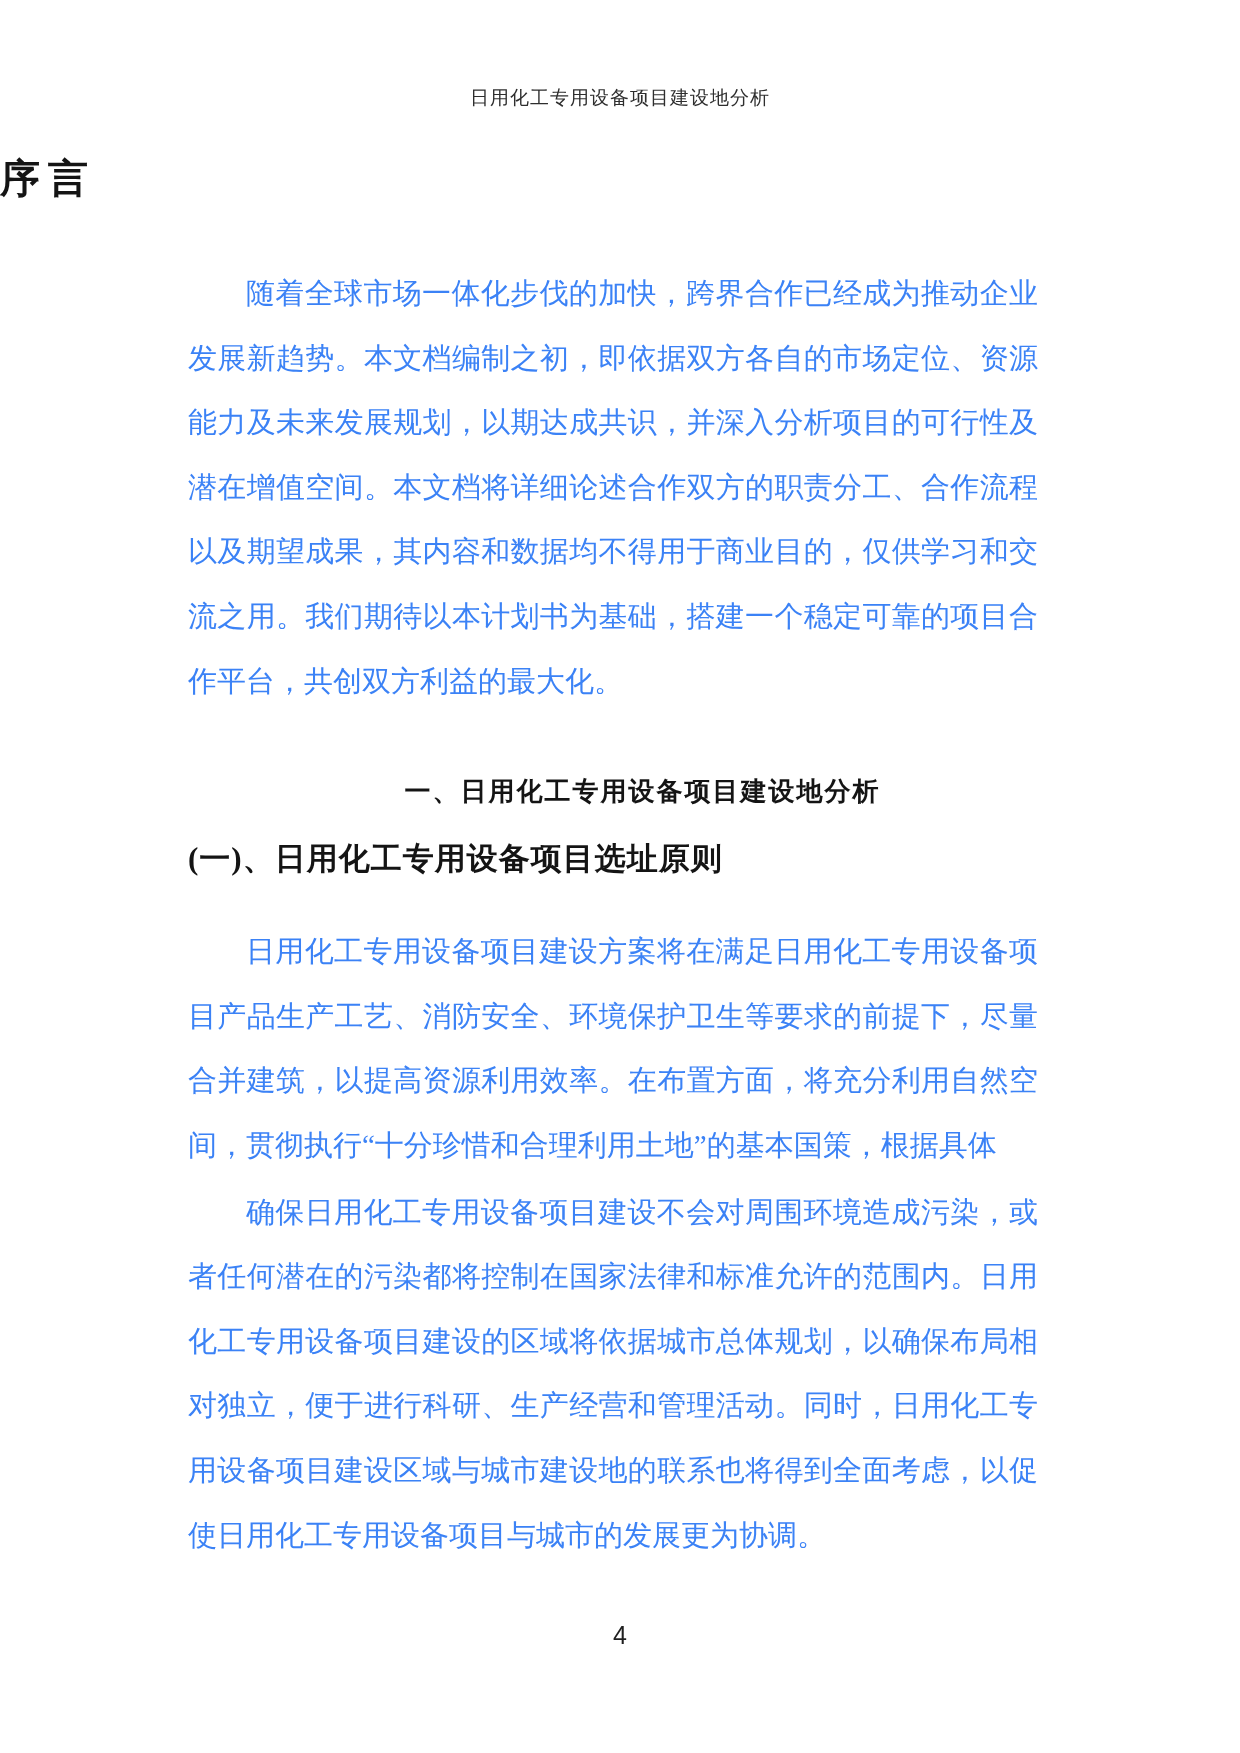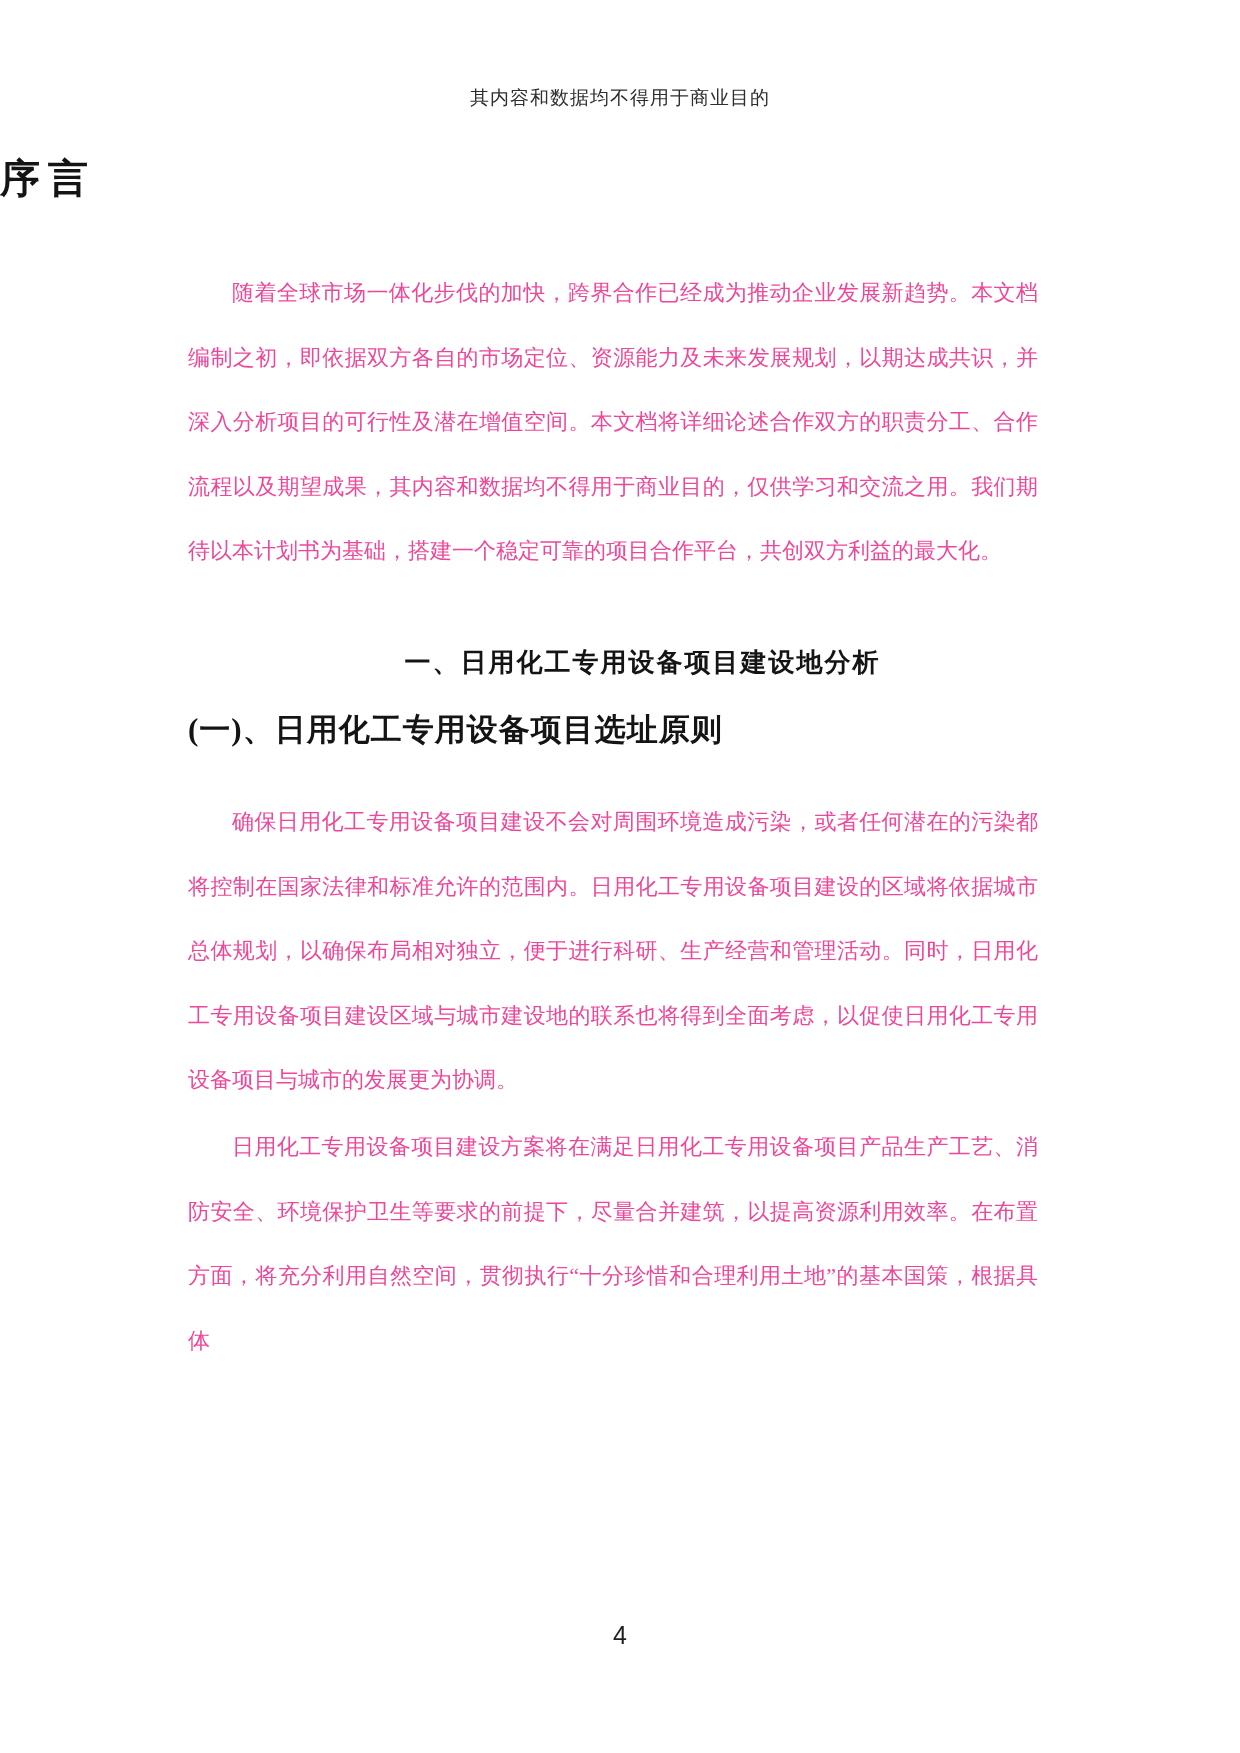--- a/index.html
+++ b/index.html
@@ -41,26 +41,26 @@
     color: #141414;
   }
   .doc-body {
     position: absolute;
     top: 229px;
     left: 188px;
     width: 862px;
   }
   .block-paragraph {
     margin: 2px 12px 0 0;
-    font-size: 22px;
+    font-size: 29px;
     line-height: 64.6px;
     letter-spacing: 0;
     text-align: justify;
     text-indent: 2em;
-    color: #ec4899;
+    color: #3b82f6;
   }
   .doc-body > .block-paragraph:first-child {
     margin-top: 32px;
   }
   .block-heading1 {
     margin: 60px 0 0 0;
     padding-left: 47px;
     font-family: "Liberation Sans", "DejaVu Sans", sans-serif;
     font-size: 26px;
     line-height: 36px;
@@ -90,26 +90,26 @@
     font-size: 25px;
     line-height: 30px;
     color: #1f1f1f;
     font-family: "Liberation Sans", "DejaVu Sans", sans-serif;
   }
 </style>
 </head>
 <body>
 
 <div class="page">
-  <div class="page-header">其内容和数据均不得用于商业目的</div>
+  <div class="page-header">日用化工专用设备项目建设地分析</div>
 
   <div class="doc-title">序言</div>
 
   <div class="doc-body">
       <div class="block-paragraph">随着全球市场一体化步伐的加快，跨界合作已经成为推动企业发展新趋势。本文档编制之初，即依据双方各自的市场定位、资源能力及未来发展规划，以期达成共识，并深入分析项目的可行性及潜在增值空间。本文档将详细论述合作双方的职责分工、合作流程以及期望成果，其内容和数据均不得用于商业目的，仅供学习和交流之用。我们期待以本计划书为基础，搭建一个稳定可靠的项目合作平台，共创双方利益的最大化。</div>
       <div class="block-heading1">一、日用化工专用设备项目建设地分析</div>
       <div class="block-heading2">(一)、日用化工专用设备项目选址原则</div>
+      <div class="block-paragraph">日用化工专用设备项目建设方案将在满足日用化工专用设备项目产品生产工艺、消防安全、环境保护卫生等要求的前提下，尽量合并建筑，以提高资源利用效率。在布置方面，将充分利用自然空间，贯彻执行“十分珍惜和合理利用土地”的基本国策，根据具体</div>
       <div class="block-paragraph">确保日用化工专用设备项目建设不会对周围环境造成污染，或者任何潜在的污染都将控制在国家法律和标准允许的范围内。日用化工专用设备项目建设的区域将依据城市总体规划，以确保布局相对独立，便于进行科研、生产经营和管理活动。同时，日用化工专用设备项目建设区域与城市建设地的联系也将得到全面考虑，以促使日用化工专用设备项目与城市的发展更为协调。</div>
-      <div class="block-paragraph">日用化工专用设备项目建设方案将在满足日用化工专用设备项目产品生产工艺、消防安全、环境保护卫生等要求的前提下，尽量合并建筑，以提高资源利用效率。在布置方面，将充分利用自然空间，贯彻执行“十分珍惜和合理利用土地”的基本国策，根据具体</div>
     </div>
 
   <div class="page-number">4</div>
 </div>
 
 </body></html>

